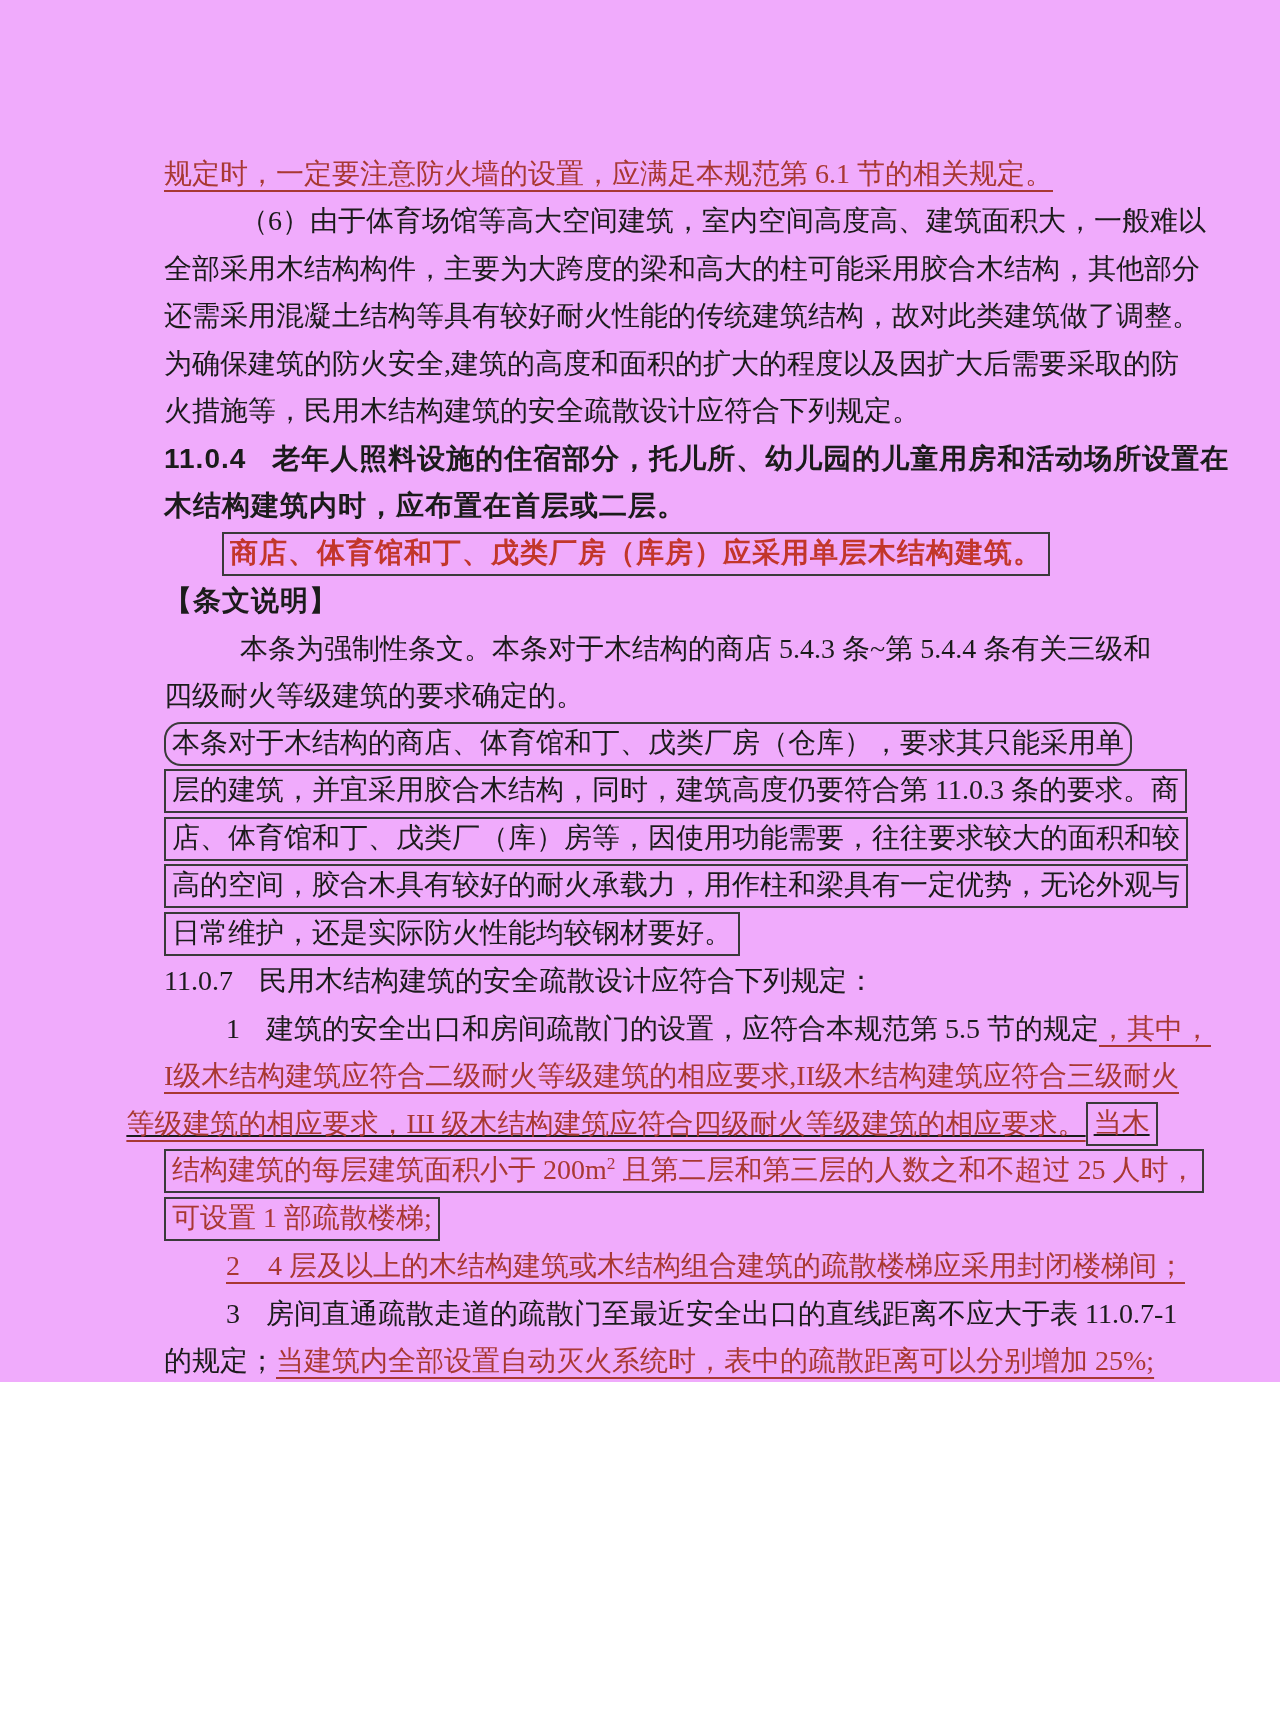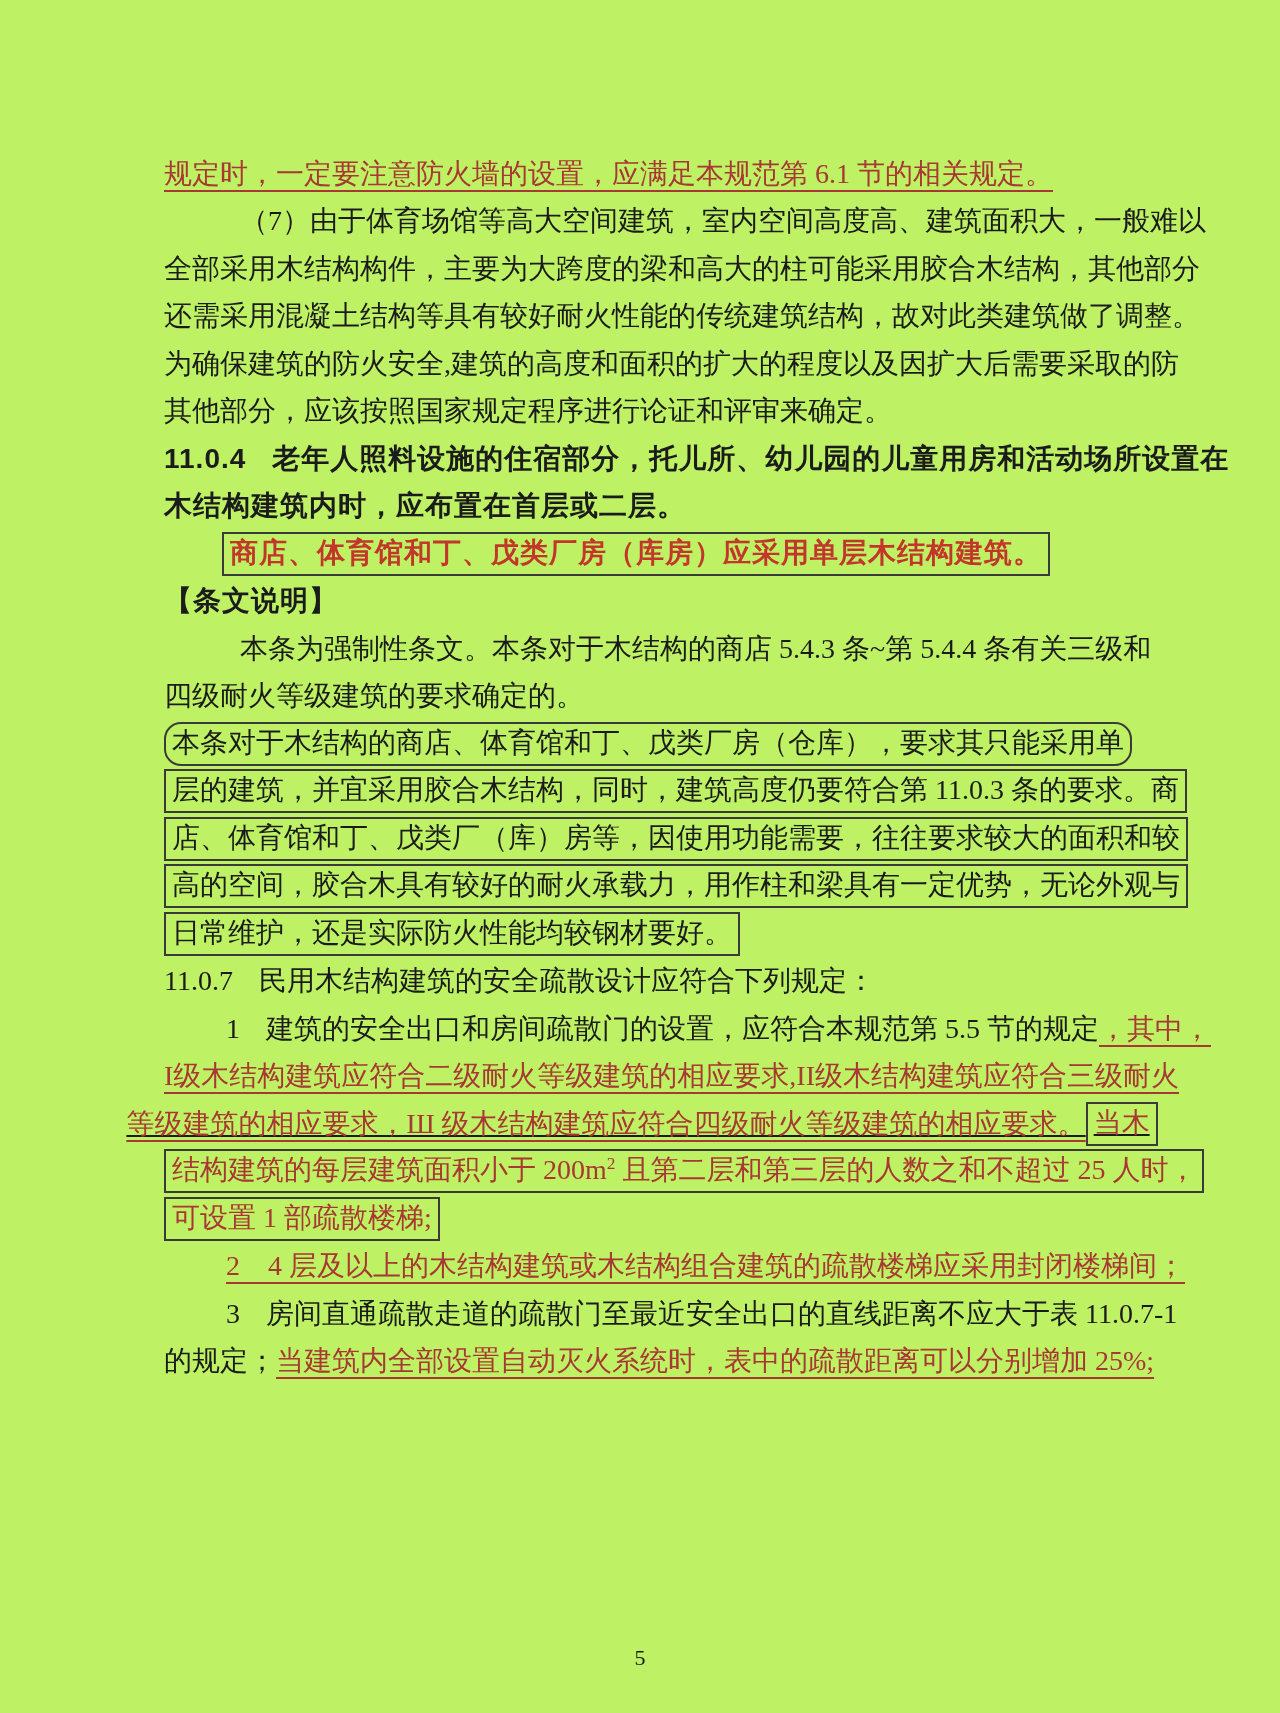--- a/index.html
+++ b/index.html
@@ -4,22 +4,22 @@
 <style>
   :root{
     --red:#a83833;
     --boxred:#c2362b;
     --ink:#1b1b1b;
     --border:#3a3a3a;
   }
   html,body{margin:0;padding:0;background:#ffffff;}
   .page{
     position:relative;
-    width:1280px;height:1713px;
-    background:#bef264;
+    width:1280px;height:1382px;
+    background:#f0abfc;
     font-family:"Liberation Serif", serif;
     color:var(--ink);
     overflow:hidden;
   }
   .content{
     position:absolute;
     left:164px;top:150px;
     width:956px;
   }
   .row{
@@ -72,33 +72,33 @@
 <body>
 
 <div class="page">
   <div class="content">
 
     <div class="row">
       <span class="red-u">规定时，一定要注意防火墙的设置，应满足本规范第 6.1 节的相关规定。</span>
     </div>
 
     <div class="row">
-      <span class="indent">（7）由于体育场馆等高大空间建筑，室内空间高度高、建筑面积大，一般难以</span>
+      <span class="indent">（6）由于体育场馆等高大空间建筑，室内空间高度高、建筑面积大，一般难以</span>
     </div>
     <div class="row">
       <span>全部采用木结构构件，主要为大跨度的梁和高大的柱可能采用胶合木结构，其他部分</span>
     </div>
     <div class="row">
       <span>还需采用混凝土结构等具有较好耐火性能的传统建筑结构，故对此类建筑做了调整。</span>
     </div>
     <div class="row">
       <span>为确保建筑的防火安全,建筑的高度和面积的扩大的程度以及因扩大后需要采取的防</span>
     </div>
     <div class="row">
-      <span>其他部分，应该按照国家规定程序进行论证和评审来确定。</span>
+      <span>火措施等，民用木结构建筑的安全疏散设计应符合下列规定。</span>
     </div>
 
     <div class="row heading">
       <span class="num">11.0.4</span>
       <span>老年人照料设施的住宿部分，托儿所、幼儿园的儿童用房和活动场所设置在</span>
     </div>
     <div class="row heading">
       <span>木结构建筑内时，应布置在首层或二层。</span>
     </div>
 

